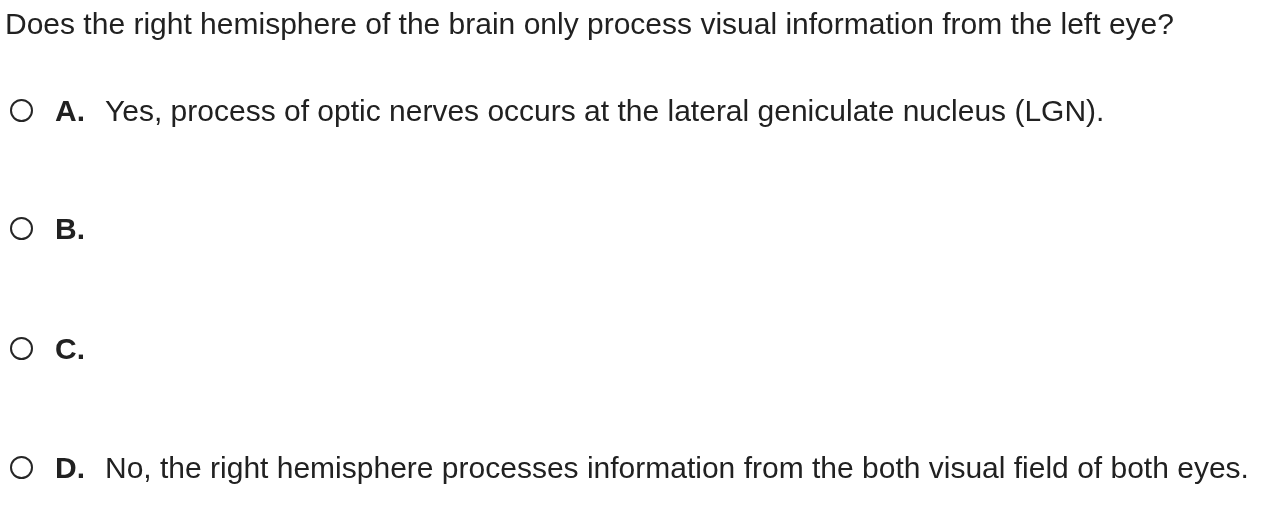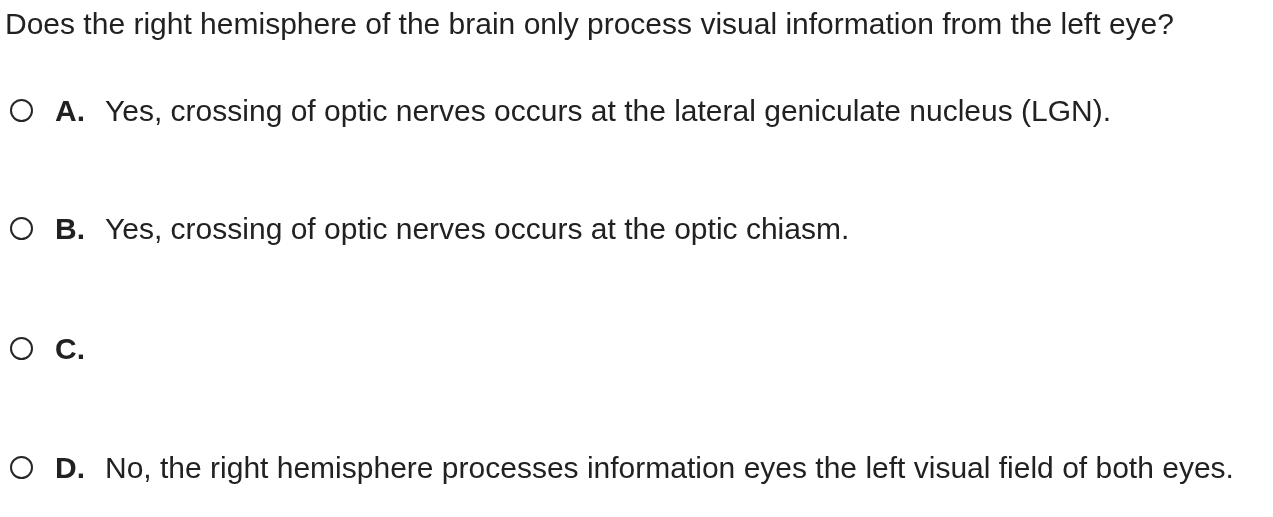--- a/index.html
+++ b/index.html
@@ -61,33 +61,32 @@
 </head>
 <body>
 
 <div class="page">
 
   <div class="question">Does the right hemisphere of the brain only process visual information from the left eye?</div>
 
   <div class="option-row a">
     <span class="radio"></span>
     <span class="letter">A.</span>
-    <span class="option-text">Yes, crossing of optic nerves occurs at the lateral geniculate nucleus (LGN).</span>
+    <span class="option-text">Yes, process of optic nerves occurs at the lateral geniculate nucleus (LGN).</span>
   </div>
 
   <div class="option-row b">
     <span class="radio"></span>
     <span class="letter">B.</span>
-    <span class="option-text">Yes, crossing of optic nerves occurs at the optic chiasm.</span>
   </div>
 
   <div class="option-row c">
     <span class="radio"></span>
     <span class="letter">C.</span>
   </div>
 
   <div class="option-row d">
     <span class="radio"></span>
     <span class="letter">D.</span>
-    <span class="option-text">No, the right hemisphere processes information eyes the left visual field of both eyes.</span>
+    <span class="option-text">No, the right hemisphere processes information from the both visual field of both eyes.</span>
   </div>
 
 </div>
 
 </body></html>

